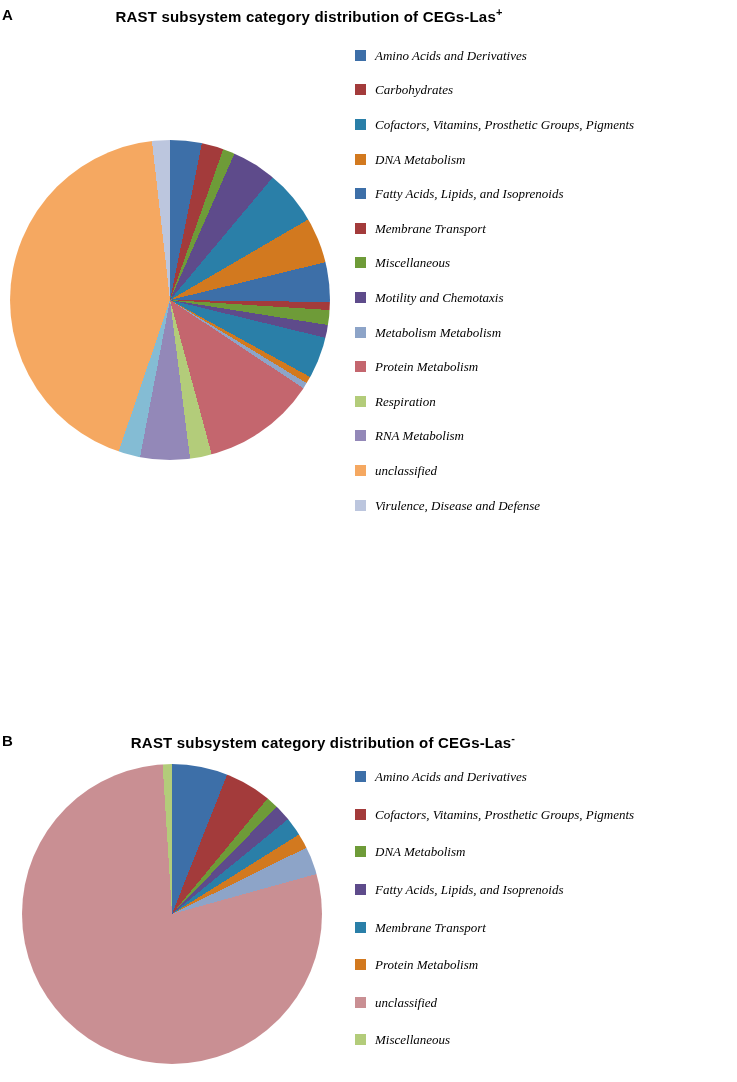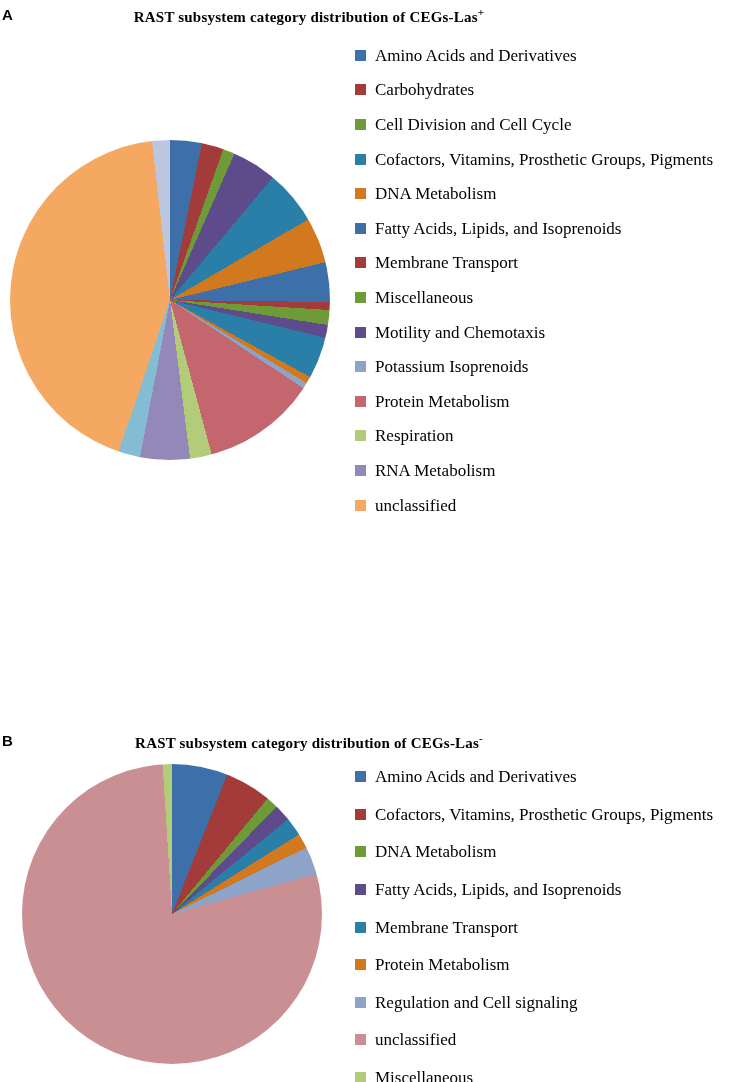--- a/index.html
+++ b/index.html
@@ -31,43 +31,44 @@
     color: #000;
   }
   #panel-a .panel-letter { left: 2px; top: 6px; }
   #panel-b .panel-letter { left: 2px; top: 10px; }
 
   .chart-title {
     position: absolute;
     left: 0;
     width: 618px;
     text-align: center;
-    font-family: Liberation Serif, serif;
+    font-family: Liberation Sans, sans-serif;
     font-weight: bold;
     font-size: 15px;
     letter-spacing: 0.2px;
   }
   #panel-a .chart-title { top: 6px; }
-  #panel-b .chart-title { top: 10px; }
+  #panel-b .chart-title { top: 10px; padding-left: 14px; }
   .chart-title sup { font-size: 11px; vertical-align: super; }
 
   .pie-wrap { position: absolute; }
   #pie-a { left: 10px; top: 140px; width: 320px; height: 320px; }
   #pie-b { left: 22px; top: 42px;  width: 300px; height: 300px; }
 
   .pie {
     width: 100%;
     height: 100%;
     border-radius: 50%;
   }
 
   .legend {
     position: absolute;
     font-family: "Liberation Serif", serif;
-    font-size: 17px;
+    font-size: 13px;
+    font-style: italic;
   }
   #legend-a { left: 355px; top: 38px; }
   #legend-b { left: 355px; top: 36px; }
 
   .legend-item {
     display: flex;
     align-items: center;
     height: 34.6px;
   }
   #legend-b .legend-item { height: 37.6px; }
@@ -95,24 +96,20 @@
   <div class="legend" id="legend-a">
       <div class="legend-item">
         <span class="legend-swatch" style="background: rgb(61, 111, 168);"></span>
         <span class="legend-label">Amino Acids and Derivatives</span>
       </div>
       <div class="legend-item">
         <span class="legend-swatch" style="background: rgb(163, 59, 59);"></span>
         <span class="legend-label">Carbohydrates</span>
       </div>
       <div class="legend-item">
-        <span class="legend-swatch" style="background: rgb(110, 155, 56);"></span>
-        <span class="legend-label">Cell Division and Cell Cycle</span>
-      </div>
-      <div class="legend-item">
         <span class="legend-swatch" style="background: rgb(42, 127, 168);"></span>
         <span class="legend-label">Cofactors, Vitamins, Prosthetic Groups, Pigments</span>
       </div>
       <div class="legend-item">
         <span class="legend-swatch" style="background: rgb(210, 121, 31);"></span>
         <span class="legend-label">DNA Metabolism</span>
       </div>
       <div class="legend-item">
         <span class="legend-swatch" style="background: rgb(61, 111, 168);"></span>
         <span class="legend-label">Fatty Acids, Lipids, and Isoprenoids</span>
@@ -124,37 +121,41 @@
       <div class="legend-item">
         <span class="legend-swatch" style="background: rgb(110, 155, 56);"></span>
         <span class="legend-label">Miscellaneous</span>
       </div>
       <div class="legend-item">
         <span class="legend-swatch" style="background: rgb(94, 75, 139);"></span>
         <span class="legend-label">Motility and Chemotaxis</span>
       </div>
       <div class="legend-item">
         <span class="legend-swatch" style="background: rgb(141, 164, 200);"></span>
-        <span class="legend-label">Potassium Isoprenoids</span>
+        <span class="legend-label">Metabolism Metabolism</span>
       </div>
       <div class="legend-item">
         <span class="legend-swatch" style="background: rgb(196, 102, 110);"></span>
         <span class="legend-label">Protein Metabolism</span>
       </div>
       <div class="legend-item">
         <span class="legend-swatch" style="background: rgb(179, 204, 122);"></span>
         <span class="legend-label">Respiration</span>
       </div>
       <div class="legend-item">
         <span class="legend-swatch" style="background: rgb(147, 136, 184);"></span>
         <span class="legend-label">RNA Metabolism</span>
       </div>
       <div class="legend-item">
         <span class="legend-swatch" style="background: rgb(245, 168, 97);"></span>
         <span class="legend-label">unclassified</span>
+      </div>
+      <div class="legend-item">
+        <span class="legend-swatch" style="background: rgb(188, 198, 222);"></span>
+        <span class="legend-label">Virulence, Disease and Defense</span>
       </div>
     </div>
 </div>
 
 <div class="panel" id="panel-b">
   <div class="panel-letter">B</div>
   <div class="chart-title"><span>RAST subsystem category distribution  of CEGs-Las</span><sup>-</sup></div>
   <div class="pie-wrap" id="pie-b">
     <div class="pie" id="pie-b-disc" style="background: conic-gradient(rgb(61, 111, 168) 0deg, rgb(61, 111, 168) 21.6deg, rgb(163, 59, 59) 21.6deg, rgb(163, 59, 59) 39.6deg, rgb(110, 155, 56) 39.6deg, rgb(110, 155, 56) 44.28deg, rgb(94, 75, 139) 44.28deg, rgb(94, 75, 139) 50.76deg, rgb(42, 127, 168) 50.76deg, rgb(42, 127, 168) 57.96deg, rgb(210, 121, 31) 57.96deg, rgb(210, 121, 31) 63.72deg, rgb(141, 164, 200) 63.72deg, rgb(141, 164, 200) 74.52deg, rgb(201, 143, 147) 74.52deg, rgb(201, 143, 147) 356.4deg, rgb(179, 204, 122) 356.4deg, rgb(179, 204, 122) 360deg);"></div>
   </div>
@@ -177,24 +178,20 @@
       </div>
       <div class="legend-item">
         <span class="legend-swatch" style="background: rgb(42, 127, 168);"></span>
         <span class="legend-label">Membrane Transport</span>
       </div>
       <div class="legend-item">
         <span class="legend-swatch" style="background: rgb(210, 121, 31);"></span>
         <span class="legend-label">Protein Metabolism</span>
       </div>
       <div class="legend-item">
-        <span class="legend-swatch" style="background: rgb(141, 164, 200);"></span>
-        <span class="legend-label">Regulation and Cell signaling</span>
-      </div>
-      <div class="legend-item">
         <span class="legend-swatch" style="background: rgb(201, 143, 147);"></span>
         <span class="legend-label">unclassified</span>
       </div>
       <div class="legend-item">
         <span class="legend-swatch" style="background: rgb(179, 204, 122);"></span>
         <span class="legend-label">Miscellaneous</span>
       </div>
     </div>
 </div>
 

